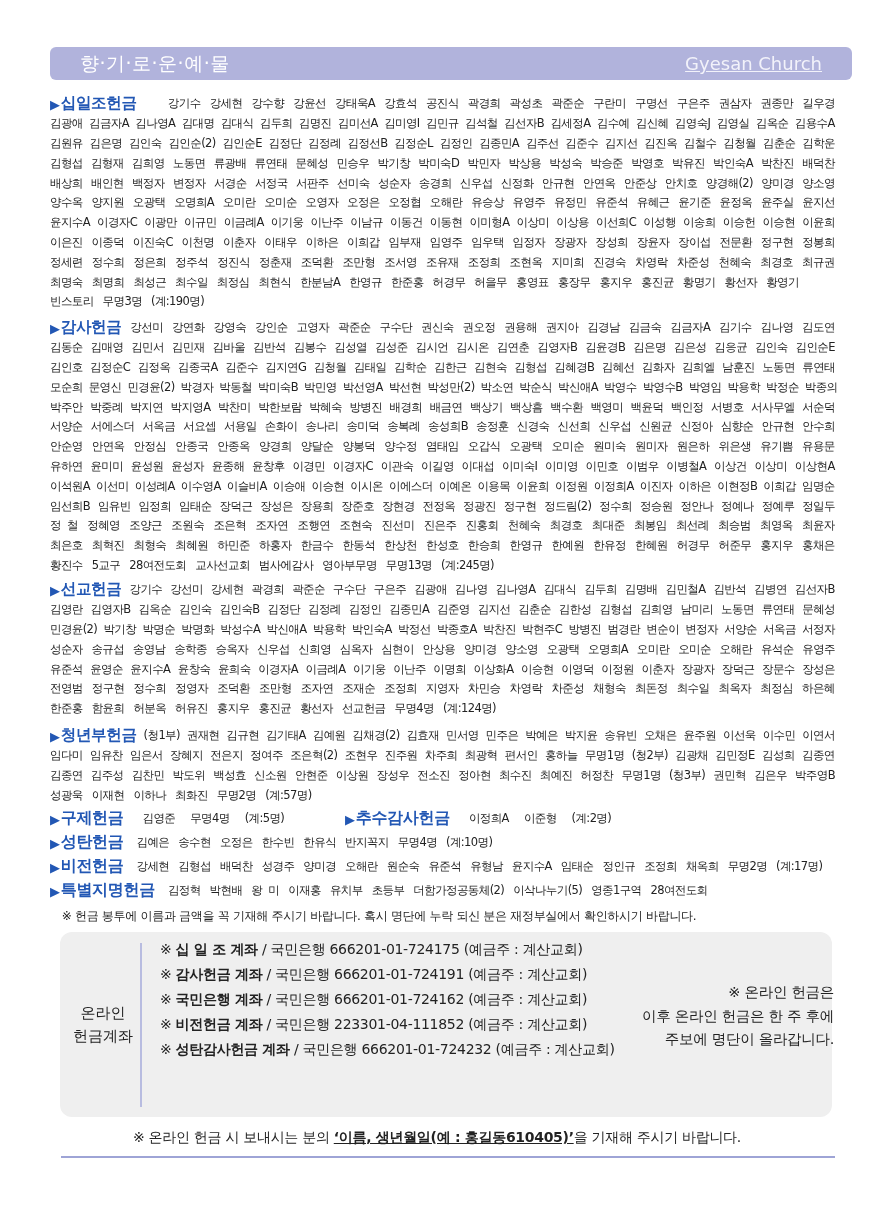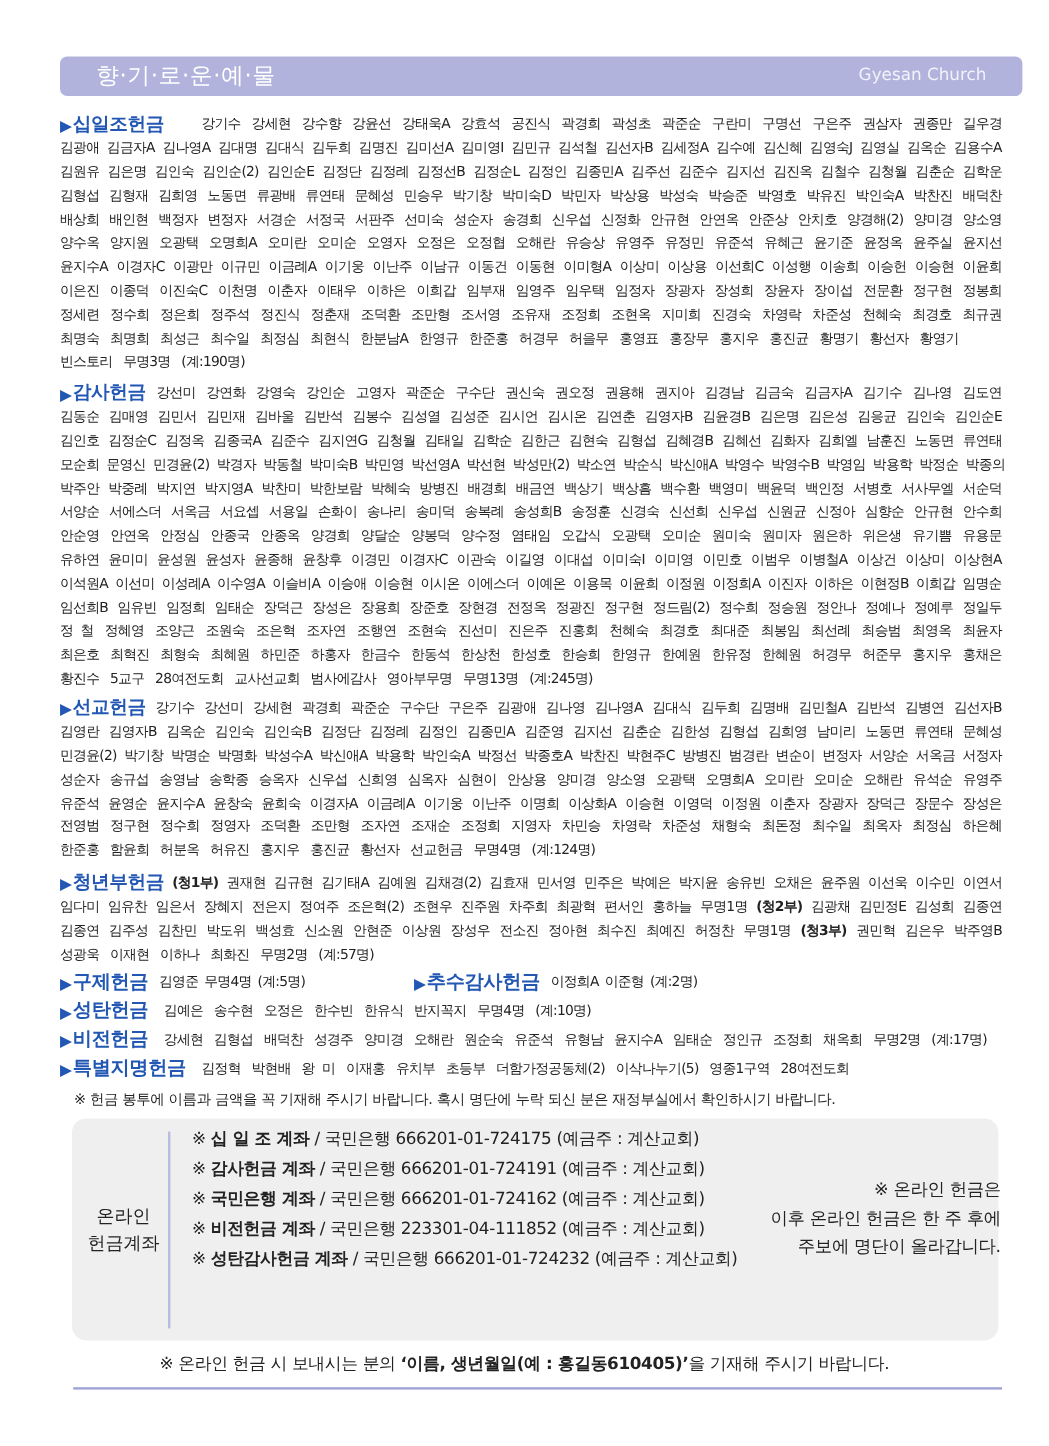--- a/index.html
+++ b/index.html
@@ -4,46 +4,46 @@
   <style>
     :root{
       --accent:#2257b4; --header-bg:#b1b3dc; --box-bg:#efefef; --rule:#9ea4d6; --divider:#b8bce0; --text:#222222;
     }
     html,body{margin:0;padding:0;background:#ffffff;}
     #page{position:relative;width:874px;height:1205px;overflow:hidden;background:#ffffff;
       font-family:"DejaVu Sans",sans-serif;color:var(--text);}
     
     .hdr{position:absolute;left:50px;top:47px;width:785px;height:33px;background:var(--header-bg);border-radius:6px;padding-left:17px;}
     .hdr-title{position:absolute;left:30px;top:0;line-height:33px;font-size:19px;color:#ffffff;letter-spacing:0.5px;}
-    .hdr-church{position:absolute;right:30px;top:0;line-height:33px;font-size:14px;color:#f2f2fa;}
+    .hdr-church{position:absolute;right:30px;top:0;line-height:33px;font-size:18px;color:#f2f2fa;text-decoration:underline;}
     
     .sec{position:absolute;left:50px;width:785px;}
     .line{position:relative;display:flex;align-items:center;height:19.8px;font-size:11.5px;letter-spacing:-0.6px;white-space:nowrap;gap:9px;}
     .line.full{justify-content:space-between;gap:6px;}
     .nm{white-space:pre;}
-    .nm.b{font-weight:bold;}
+    .nm.b{font-weight:normal;}
     .ttl{font-size:15.5px;font-weight:bold;color:var(--accent);letter-spacing:-0.3px;display:inline-flex;align-items:center;}
     .ttl.wide{margin-right:22px;}
     .bullet::before{content:"\25B6";font-size:13px;margin-right:1px;}
     .small .line{height:24px;}
     .small .ttl{font-size:16px;margin-right:4px;}
-    .grp{display:flex;align-items:center;gap:5px;}
+    .grp{display:flex;align-items:center;gap:15px;}
     .grp.second{position:absolute;left:295px;top:0;height:24px;}
     
     .notice{position:absolute;left:0;top:906px;width:758px;text-align:center;font-size:12px;letter-spacing:-0.3px;line-height:20px;}
     
     .box{position:absolute;left:60px;top:932px;width:772px;height:185px;background:var(--box-bg);border-radius:12px;}
     .box-label{position:absolute;left:0;top:70px;width:86px;text-align:center;font-size:15px;line-height:23px;}
     .box-divider{position:absolute;left:80px;top:11px;width:2px;height:164px;background:var(--divider);}
     .accounts{position:absolute;left:100px;top:5px;font-size:14px;line-height:25px;letter-spacing:-0.3px;white-space:nowrap;}
     .acct-label{font-weight:bold;}
     .online-note{position:absolute;left:540px;top:49px;width:234px;text-align:right;font-size:14.5px;line-height:23.7px;letter-spacing:-0.3px;}
     
     .footer-note{position:absolute;left:0;top:1127px;width:874px;text-align:center;font-size:14px;line-height:20px;letter-spacing:-0.3px;}
-    .footer-note b{font-weight:bold;}
+    .footer-note b{font-weight:bold;text-decoration:underline;}
     .rule{position:absolute;left:61px;top:1156px;width:774px;height:2px;background:var(--rule);}
   </style>
 </head>
 <body>
 
 <div id="page">
 
   <div class="hdr">
     <span class="hdr-title">향·기·로·운·예·물</span>
     <span class="hdr-church">Gyesan Church</span>

